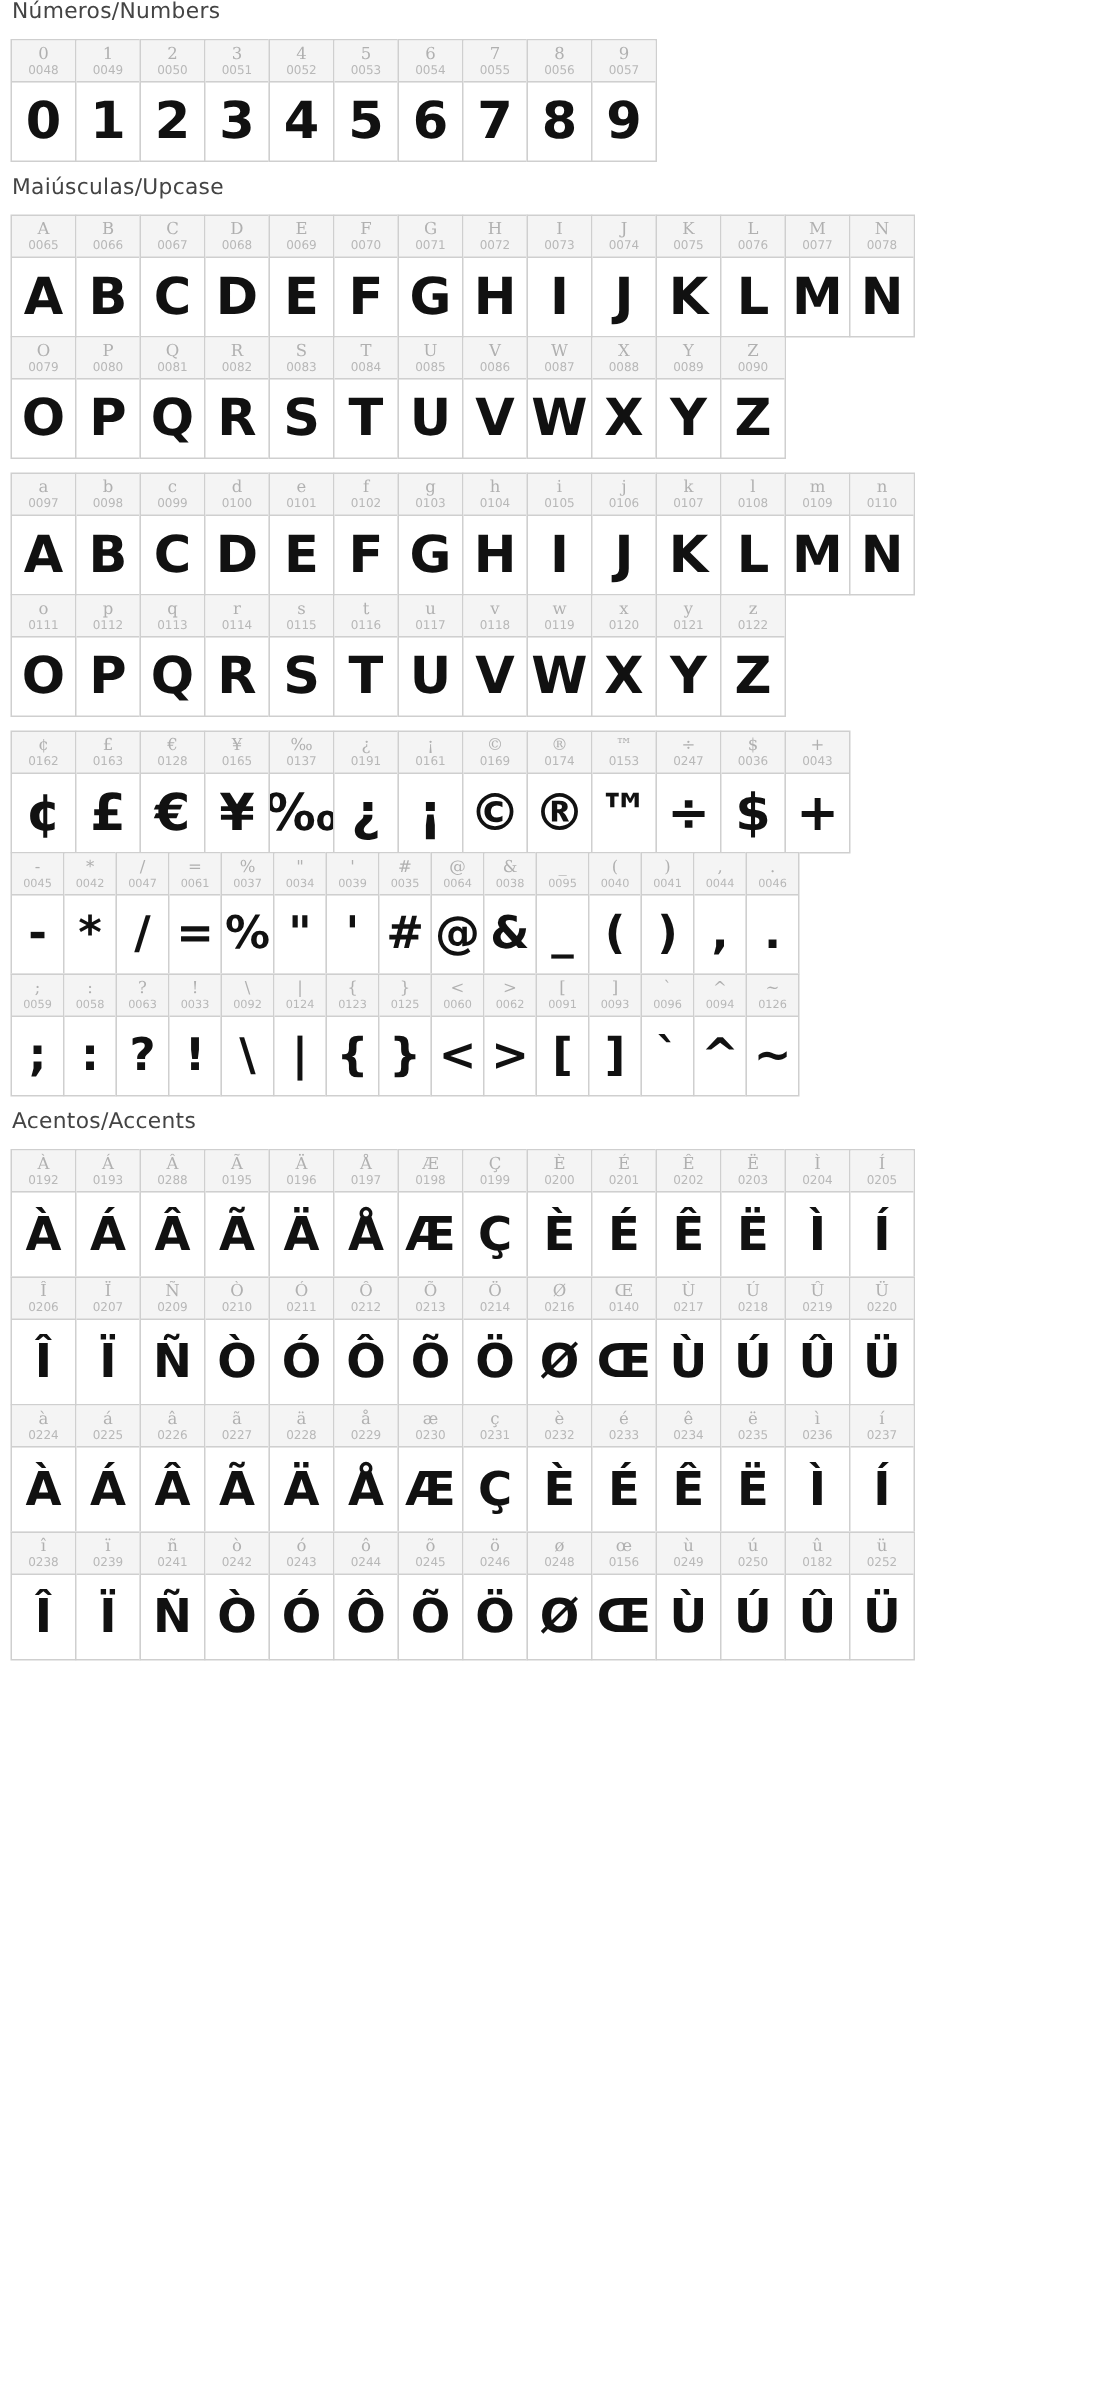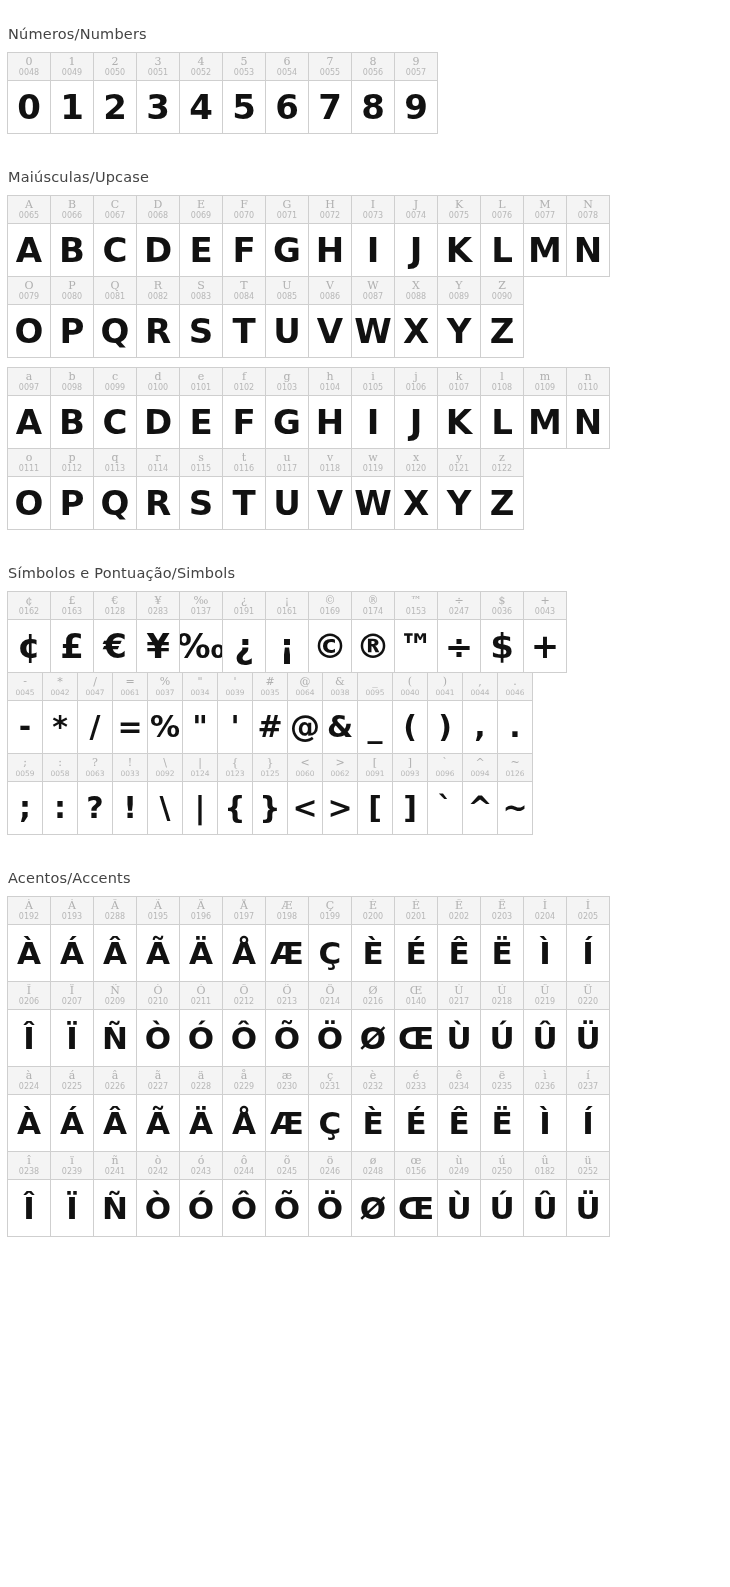--- a/index.html
+++ b/index.html
@@ -17,21 +17,21 @@
     box-sizing: border-box;
     padding: 0 0 14px 0;
   }
   .section {
     margin: 0 0 10px 0;
   }
   .section-title {
     font-family: "DejaVu Sans", sans-serif;
     font-size: 14.5px;
     color: #444444;
-    padding: 26px 0 10px 8px;
+    padding: 0 0 10px 8px;
     letter-spacing: 0.2px;
   }
   .grid {
     display: flex;
     flex-wrap: wrap;
     padding-left: 7px;
   }
   .row {
     display: flex;
     flex-wrap: nowrap;
@@ -550,21 +550,20 @@
               <div class="head">
                 <span class="ch">z</span>
                 <span class="code">0122</span>
               </div>
               <div class="glyph">Z</div>
             </div>
           </div>
         </div>
       </div>
       <div class="section sec-symbols">
-        <div class="section-title">Símbolos e Pontuação/Simbols</div>
         <div class="grid">
           <div class="row">
             <div class="cell">
               <div class="head">
                 <span class="ch">¢</span>
                 <span class="code">0162</span>
               </div>
               <div class="glyph">¢</div>
             </div>
             <div class="cell">
@@ -577,21 +576,21 @@
             <div class="cell">
               <div class="head">
                 <span class="ch">€</span>
                 <span class="code">0128</span>
               </div>
               <div class="glyph">€</div>
             </div>
             <div class="cell">
               <div class="head">
                 <span class="ch">¥</span>
-                <span class="code">0283</span>
+                <span class="code">0165</span>
               </div>
               <div class="glyph">¥</div>
             </div>
             <div class="cell">
               <div class="head">
                 <span class="ch">‰</span>
                 <span class="code">0137</span>
               </div>
               <div class="glyph">‰</div>
             </div>

